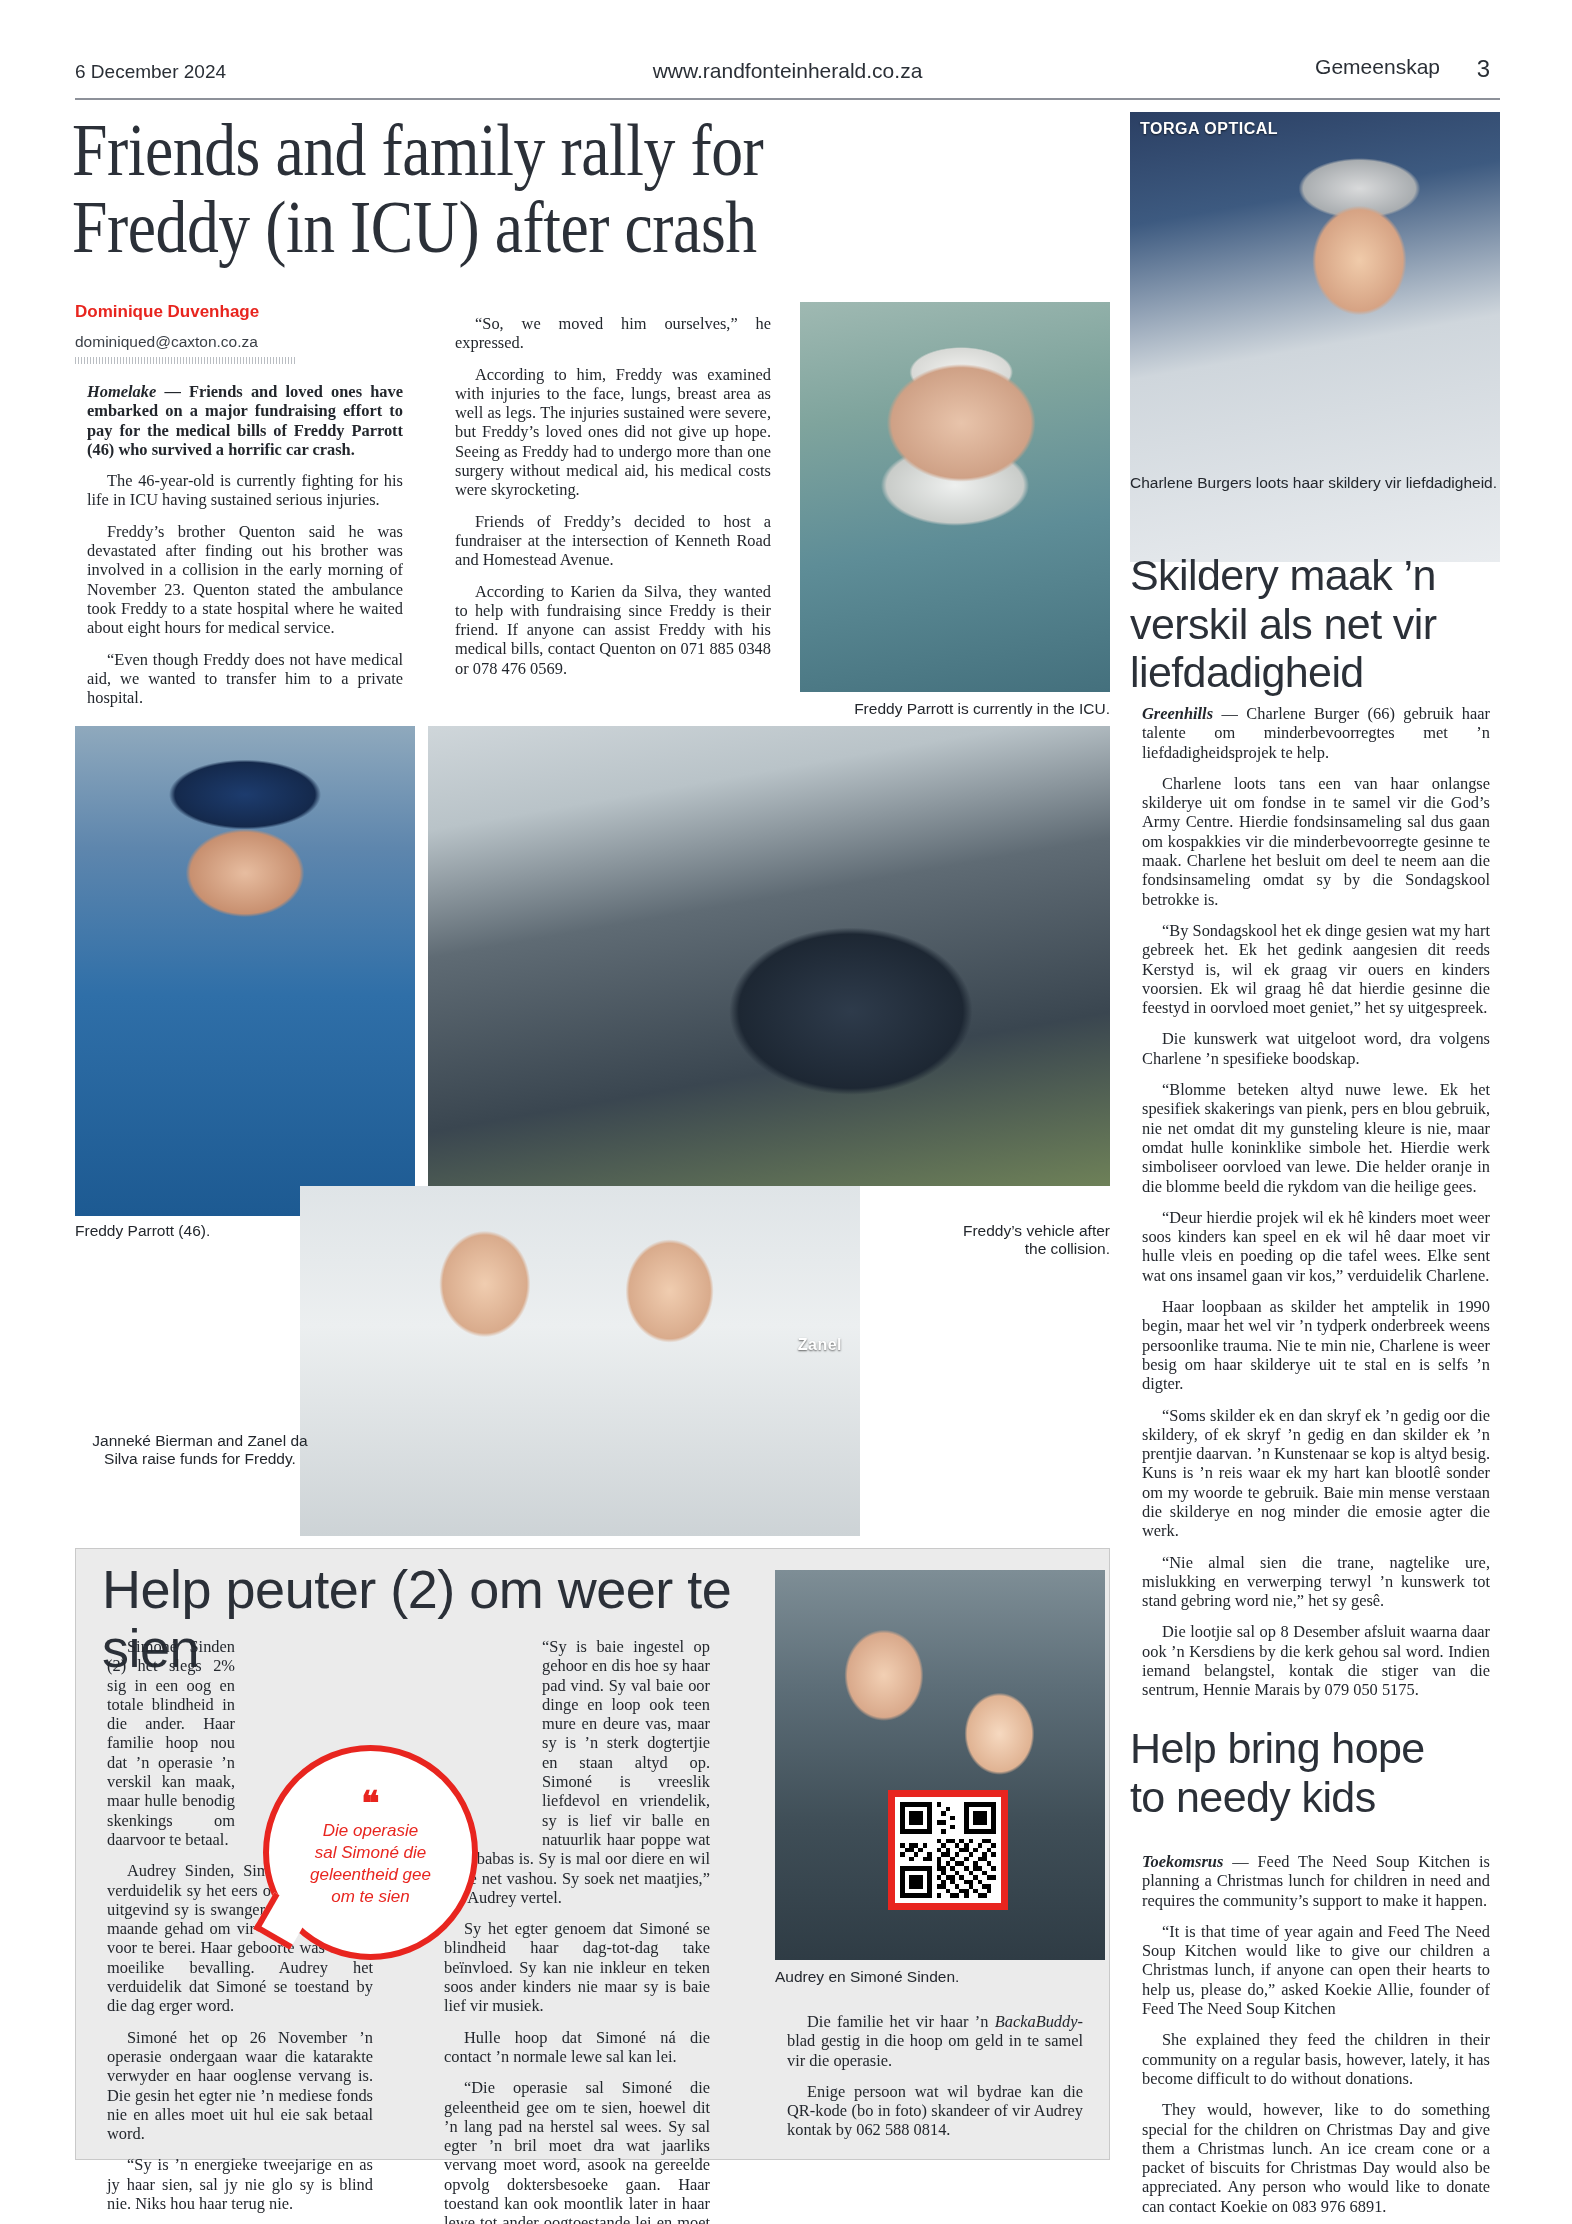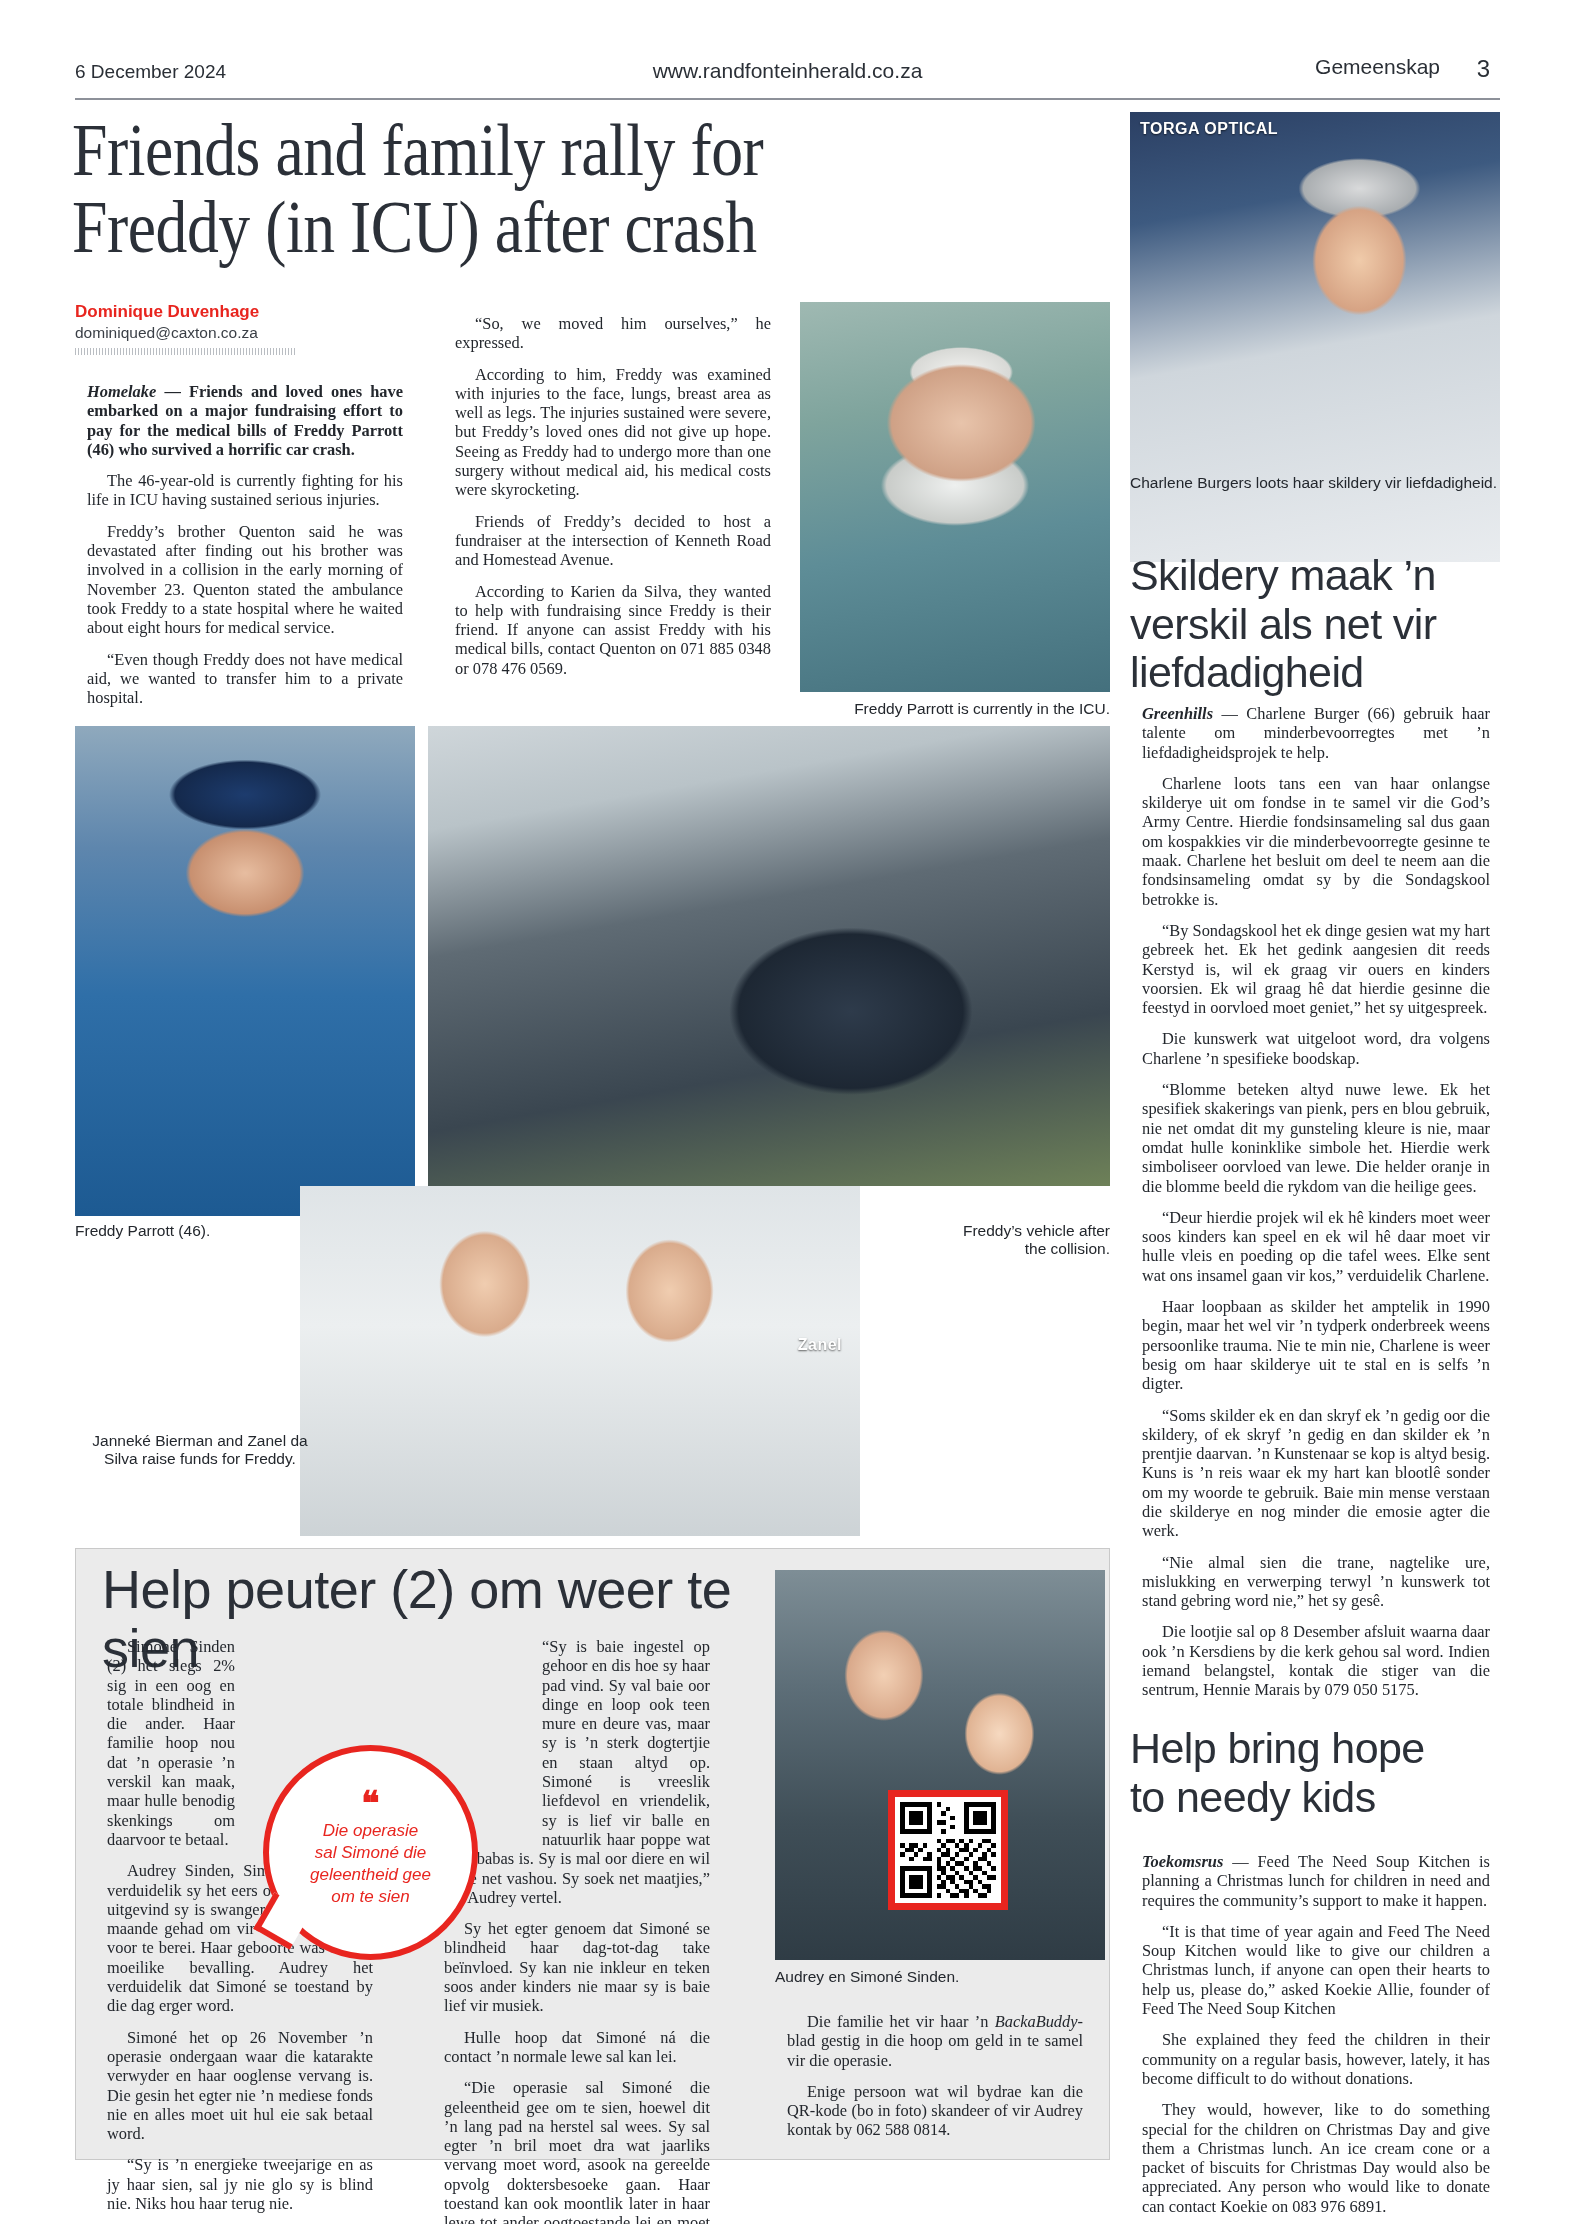--- a/index.html
+++ b/index.html
@@ -38,21 +38,21 @@
   }
 
   
   .byline{position:absolute;left:75px;top:302px;width:350px;}
   .byline .author{
     font-family:"Liberation Sans",sans-serif;font-weight:bold;
     font-size:17px;color:#e8251f;line-height:1.2;
   }
   .byline .email{
     font-family:"Liberation Sans",sans-serif;font-size:15.5px;
-    color:#3a3f46;line-height:1.3;margin-top:1px;
+    color:#3a3f46;line-height:1.3;margin-top:10px;
   }
   .byline .dots{
     margin-top:4px;height:7px;width:220px;
     background-image:repeating-linear-gradient(to right,#b9bdc2 0 1px,transparent 1px 3px);
   }
 
   
   .body{
     font-family:"Liberation Serif",serif;
     font-size:16.4px;line-height:19.3px;

